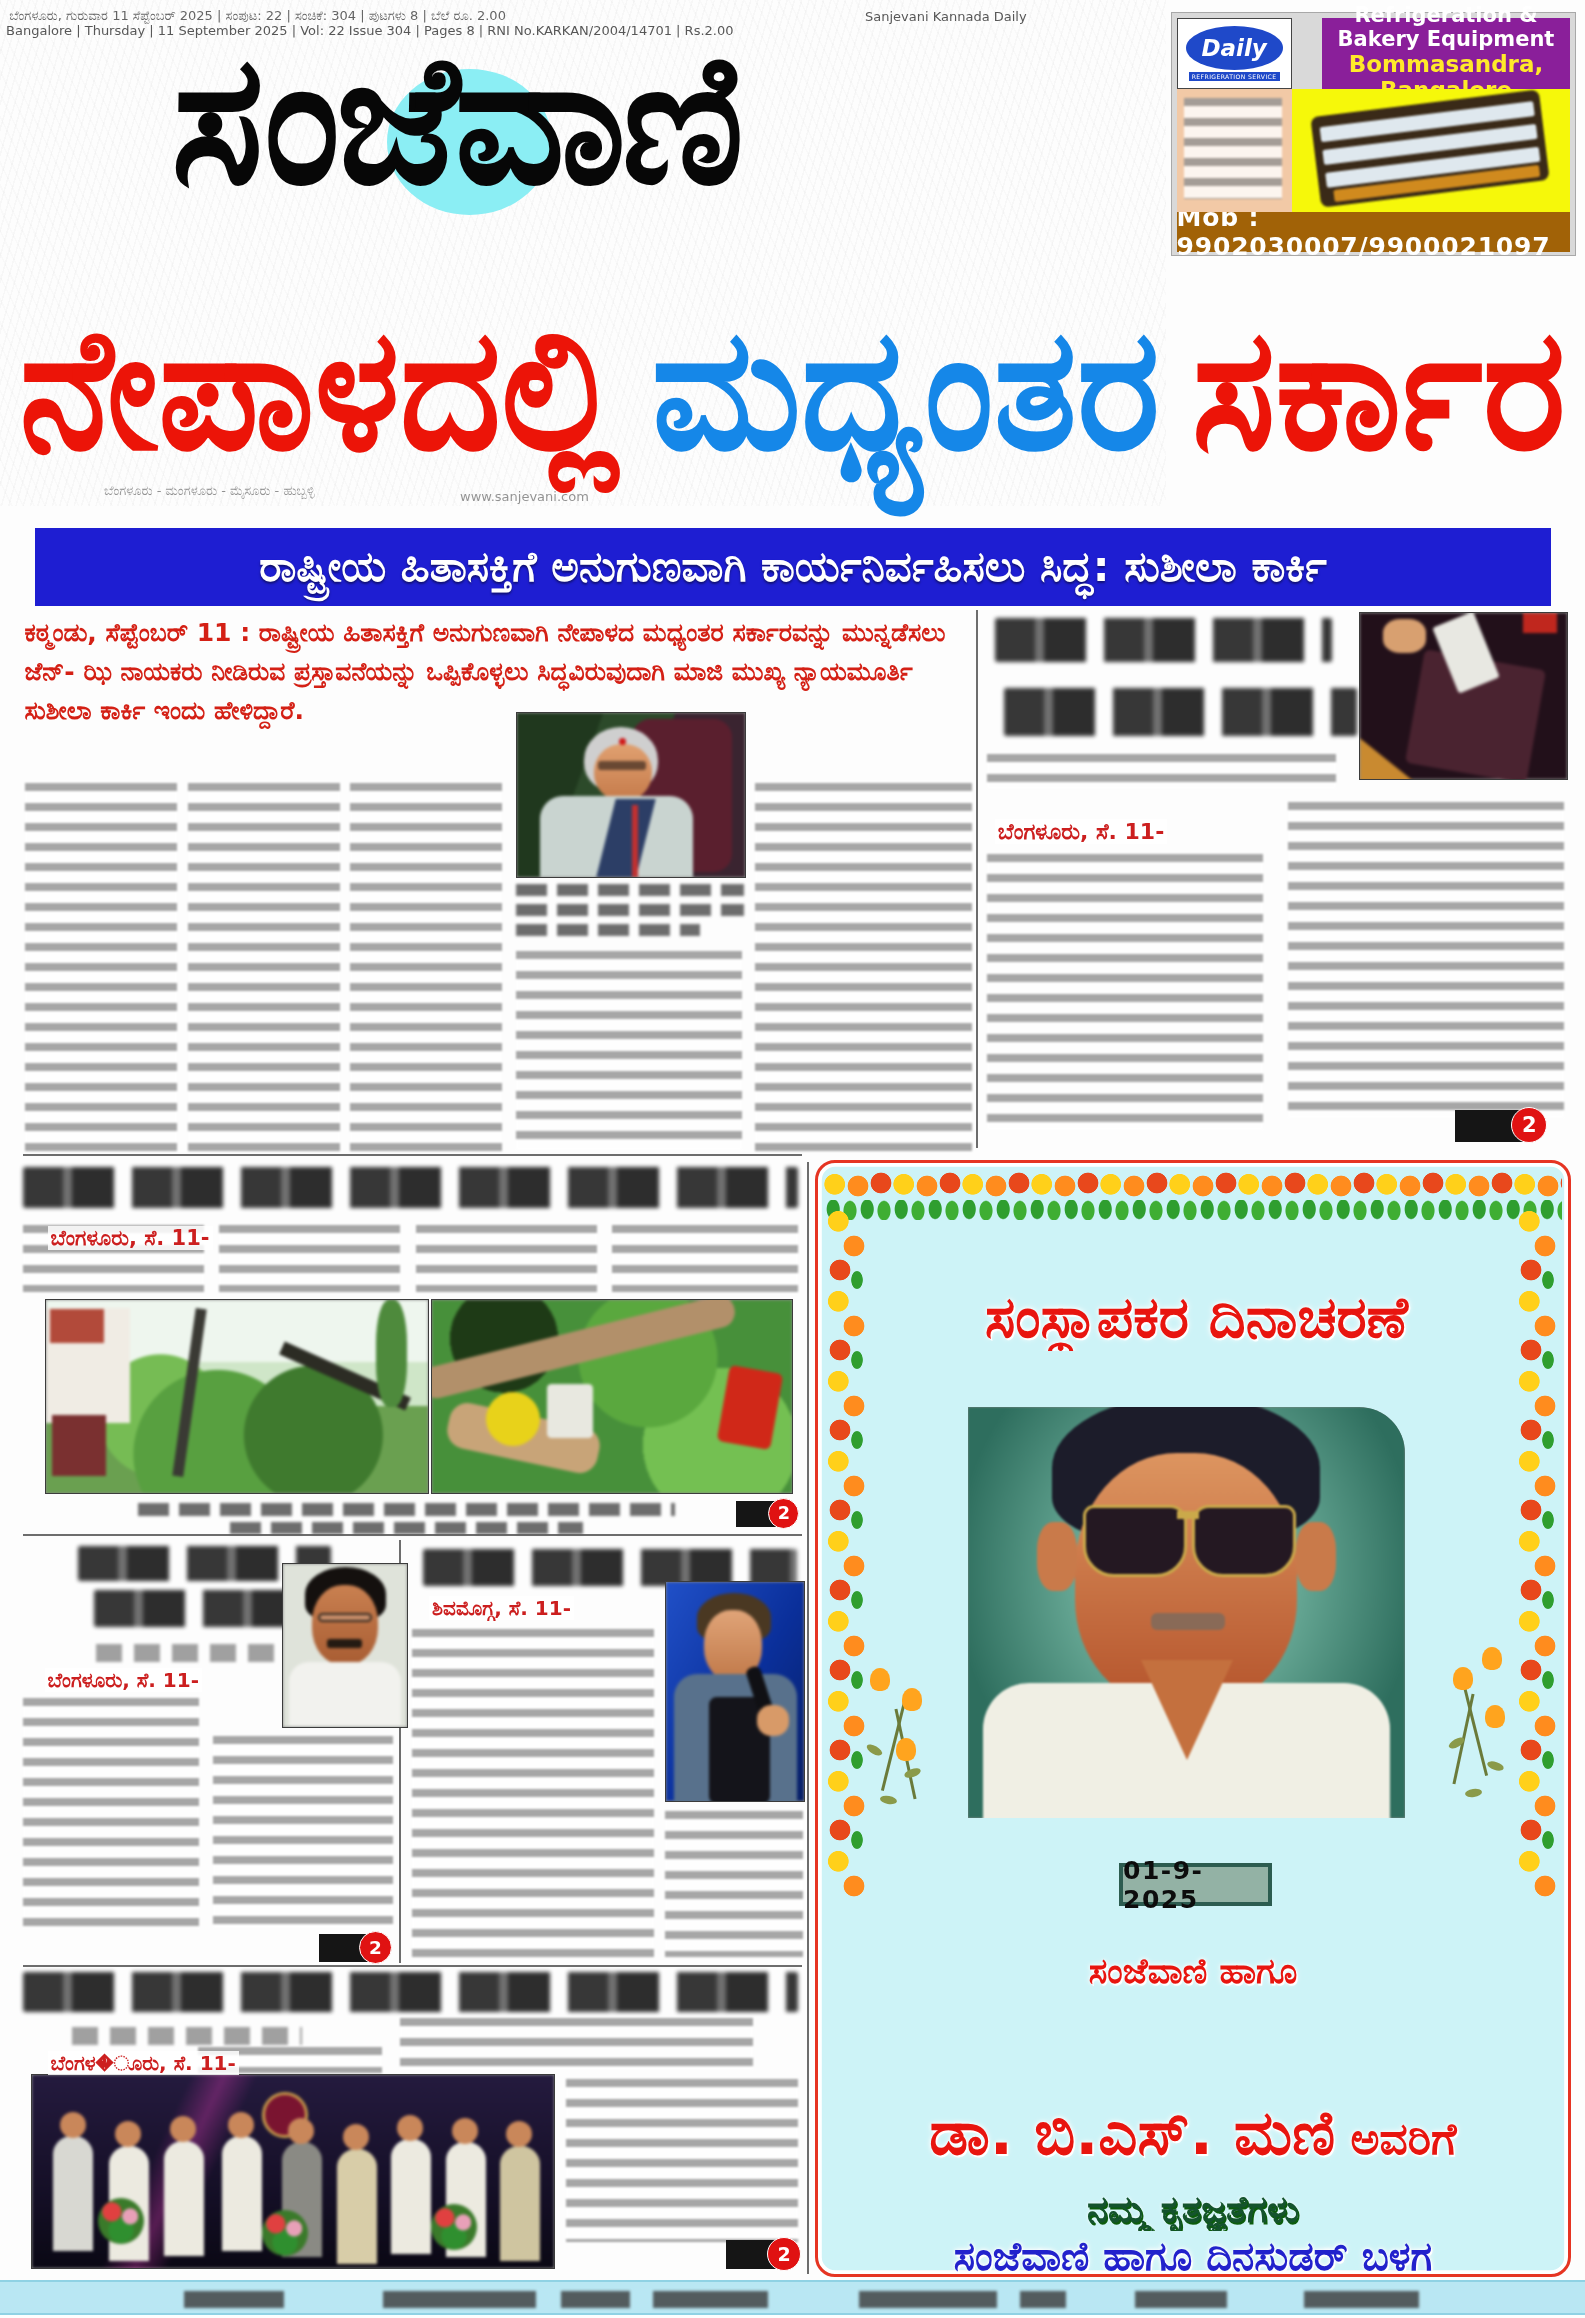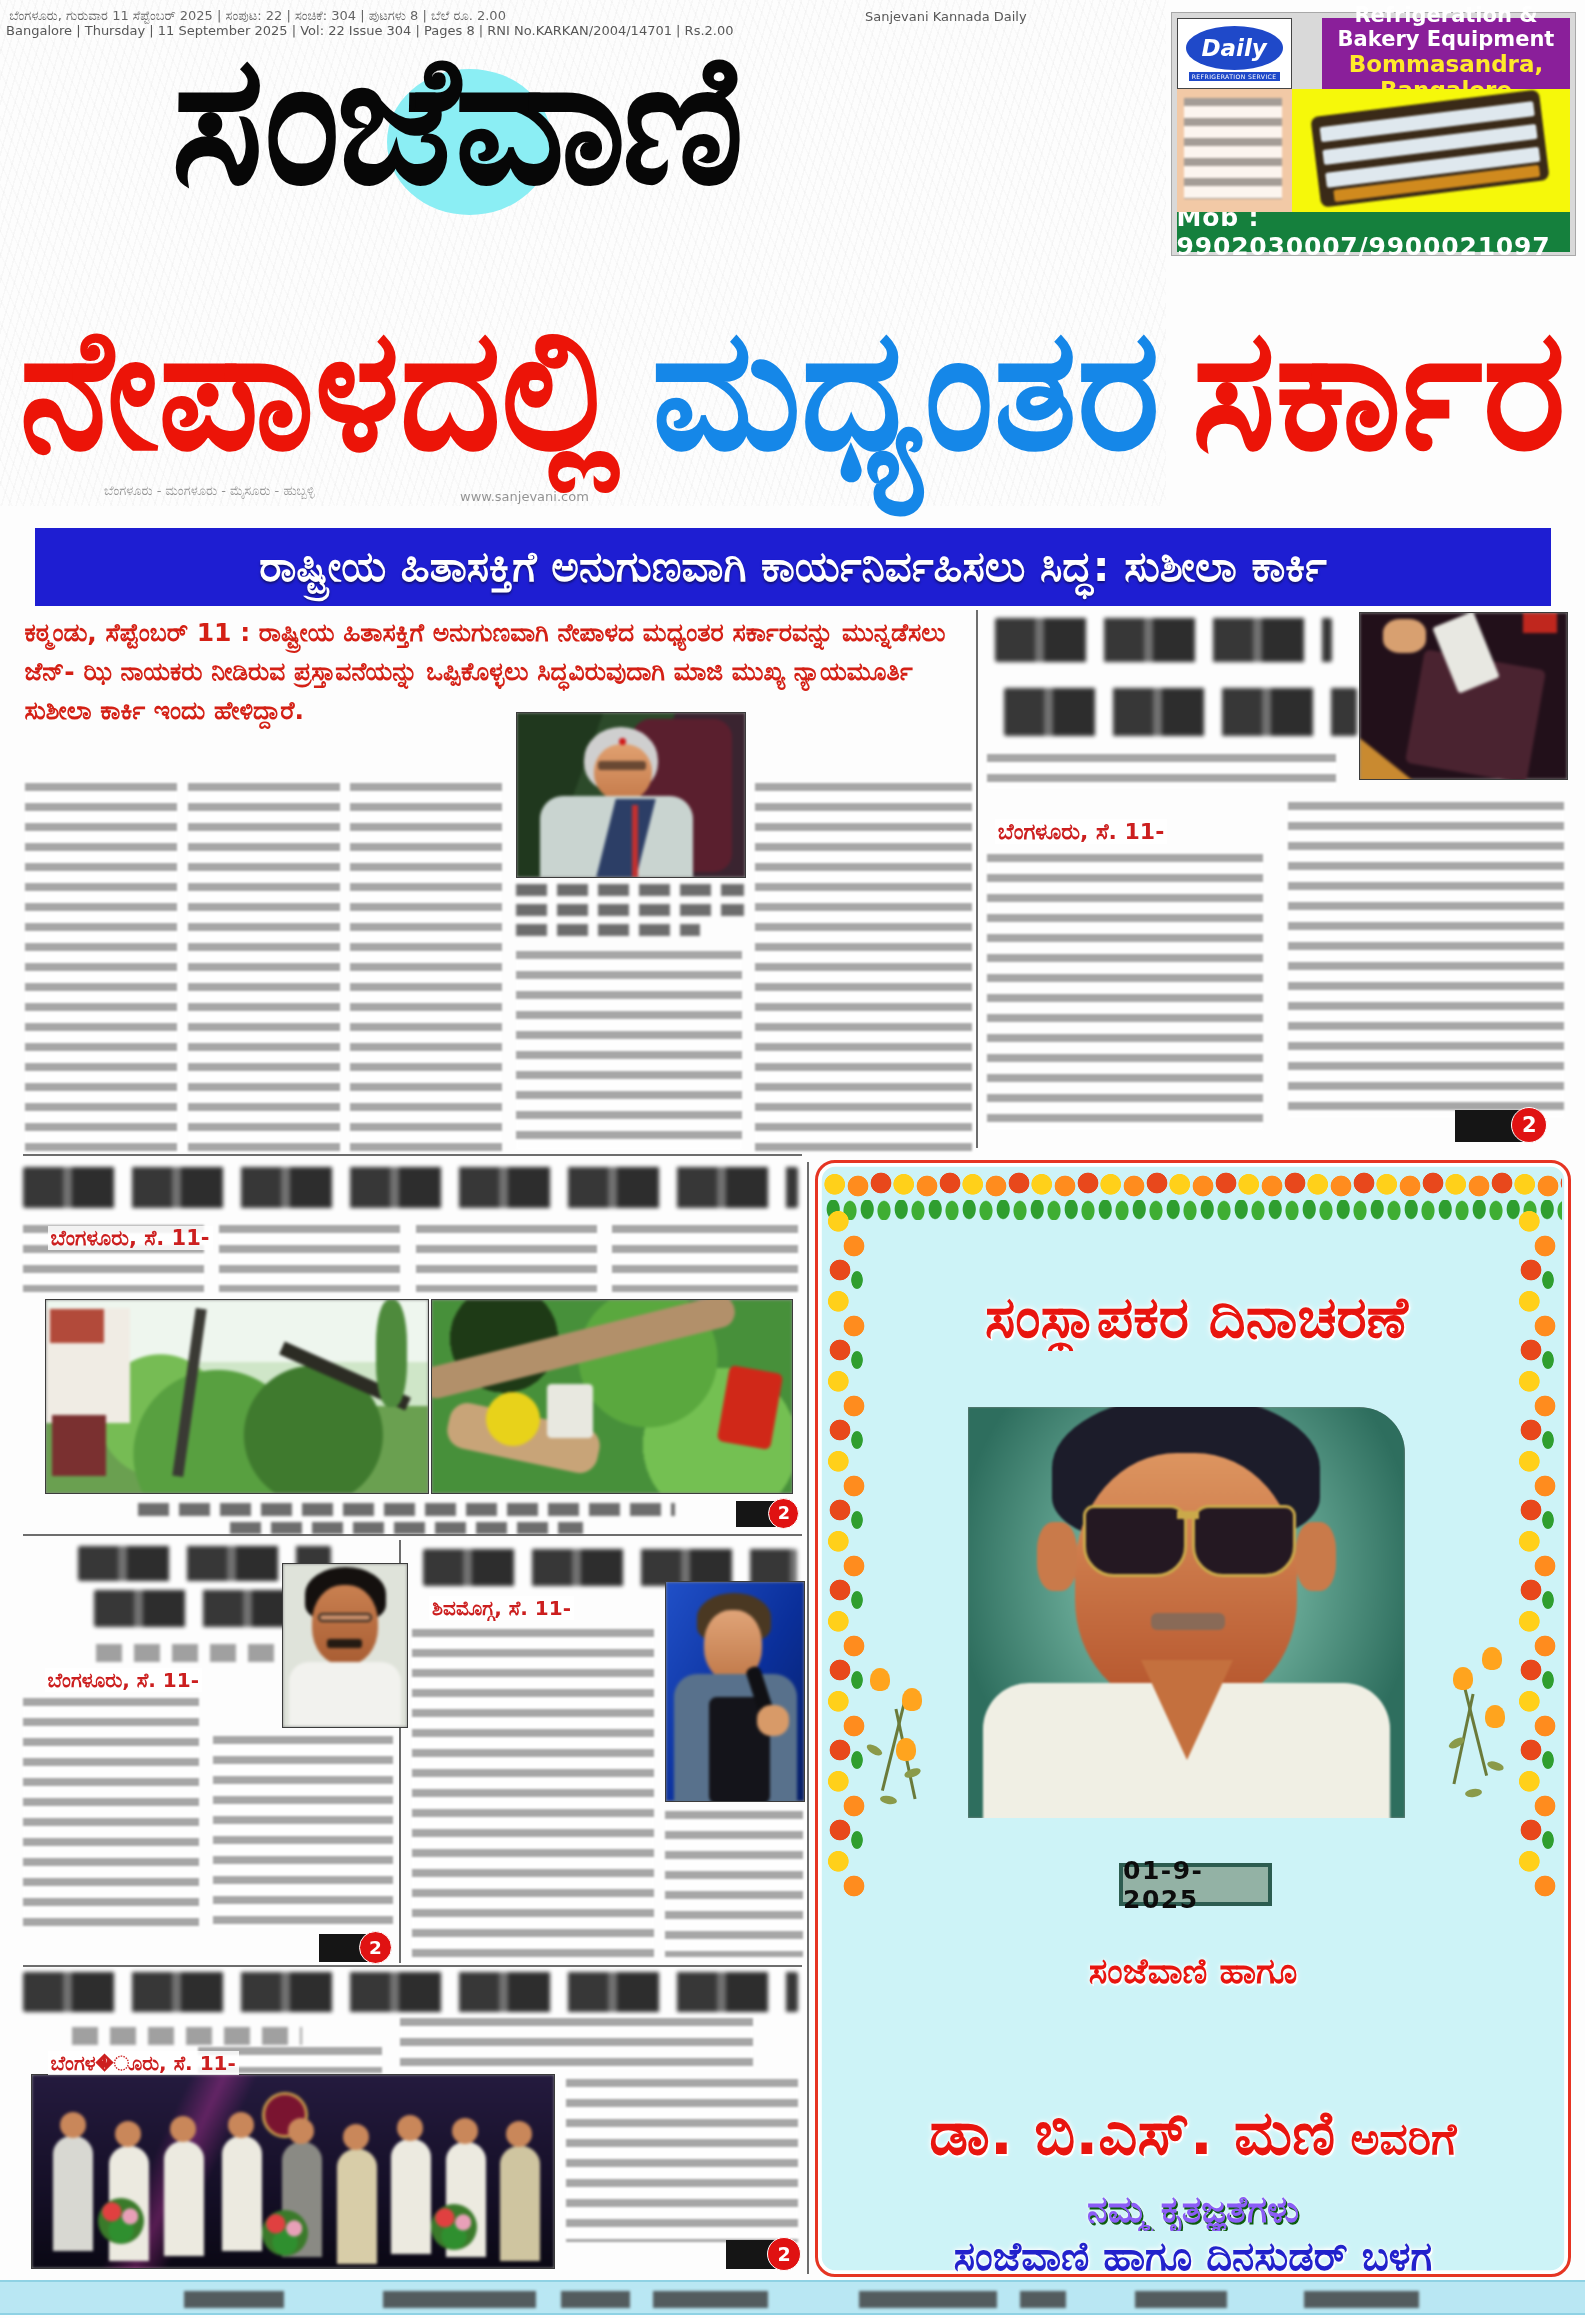--- a/index.html
+++ b/index.html
@@ -42,21 +42,21 @@
              align-items:center;justify-content:center;font-weight:bold;text-align:center;margin-left:30px;}
   .ad-banner .l1{font-size:21px;}
   .ad-banner .l2{font-size:23px;color:#ffe92a;}
   .ad-body{display:flex;height:123px;}
   .ad-left{width:115px;background:#f2c9a6;position:relative;}
   .ad-main{flex:1;background:#f6f80a;position:relative;overflow:hidden;}
   .ad-case{position:absolute;left:23px;top:14px;width:230px;height:91px;background:#3a2a18;
            border-radius:7.7px;transform:rotate(-7deg);filter:blur(0.8px);}
   .ad-shelf{position:absolute;left:7.7px;width:215px;height:15.3px;background:#dfe8ee;border-radius:2.3px;}
   .ad-base{position:absolute;left:14px;top:75px;width:207px;height:12.3px;background:#d08a1e;border-radius:2.3px;}
-  .ad-foot{height:40px;background:#15803d;color:#fff;display:flex;align-items:center;
+  .ad-foot{height:40px;background:#a16207;color:#fff;display:flex;align-items:center;
            justify-content:center;font-weight:bold;font-size:25px;letter-spacing:0.8px;}
 
   
   .headline{left:7.7px;top:267px;width:1570px;height:245px;display:flex;align-items:center;
             justify-content:center;gap:32px;white-space:nowrap;overflow:hidden;
             font-weight:900;font-size:157px;line-height:.95;transform:scaleY(1.08);}
   .hl-red{color:#ec1408;} .hl-blue{color:#1587e8;}
   .subhead{left:35px;top:528px;width:1516px;height:78px;background:#1e1ed2;color:#ffffff;
            font-weight:bold;font-size:42px;text-align:center;line-height:78px;white-space:nowrap;
            overflow:hidden;text-shadow:0 1.5px 2.3px rgba(0,0,0,.45);}
@@ -385,21 +385,21 @@
         <s style="left:51px;top:123px;transform:rotate(18deg);"></s>
       <s style="left:29px;top:150px;transform:rotate(-8deg);"></s>
     </div>
 
     <div class="mem-date">01-9-2025</div>
 
     <div class="mem-center outline-w" style="top:788px;font-size:35px;color:#e8150f;">ಸಂಜೆವಾಣಿ ಹಾಗೂ</div>
     <div class="mem-center outline-w" style="top:934px;color:#e8150f;">
       <span style="font-size:61px;">ಡಾ. ಬಿ.ಎಸ್. ಮಣಿ</span><span style="font-size:44px;"> ಅವರಿಗೆ</span>
     </div>
-    <div class="mem-center" style="top:1025px;font-size:37px;color:#8b5cf6;text-shadow:1.5px 1.5px 0 #0c5c0c,0 0 3.8px #fff;">ನಮ್ಮ ಕೃತಜ್ಞತೆಗಳು</div>
+    <div class="mem-center" style="top:1025px;font-size:37px;color:#14532d;text-shadow:1.5px 1.5px 0 #0c5c0c,0 0 3.8px #fff;">ನಮ್ಮ ಕೃತಜ್ಞತೆಗಳು</div>
     <div class="mem-center outline-w" style="top:1070px;font-size:40px;color:#2222cc;">ಸಂಜೆವಾಣಿ ಹಾಗೂ ದಿನಸುಡರ್ ಬಳಗ</div>
   </div>
 
   <div class="abs footer">
     <div class="fseg" style="left:184px;width:100px;"></div>
     <div class="fseg" style="left:383px;width:153px;"></div>
     <div class="fseg" style="left:561px;width:69px;"></div>
     <div class="fseg" style="left:653px;width:115px;"></div>
     <div class="fseg" style="left:859px;width:138px;"></div>
     <div class="fseg" style="left:1020px;width:46px;"></div>

